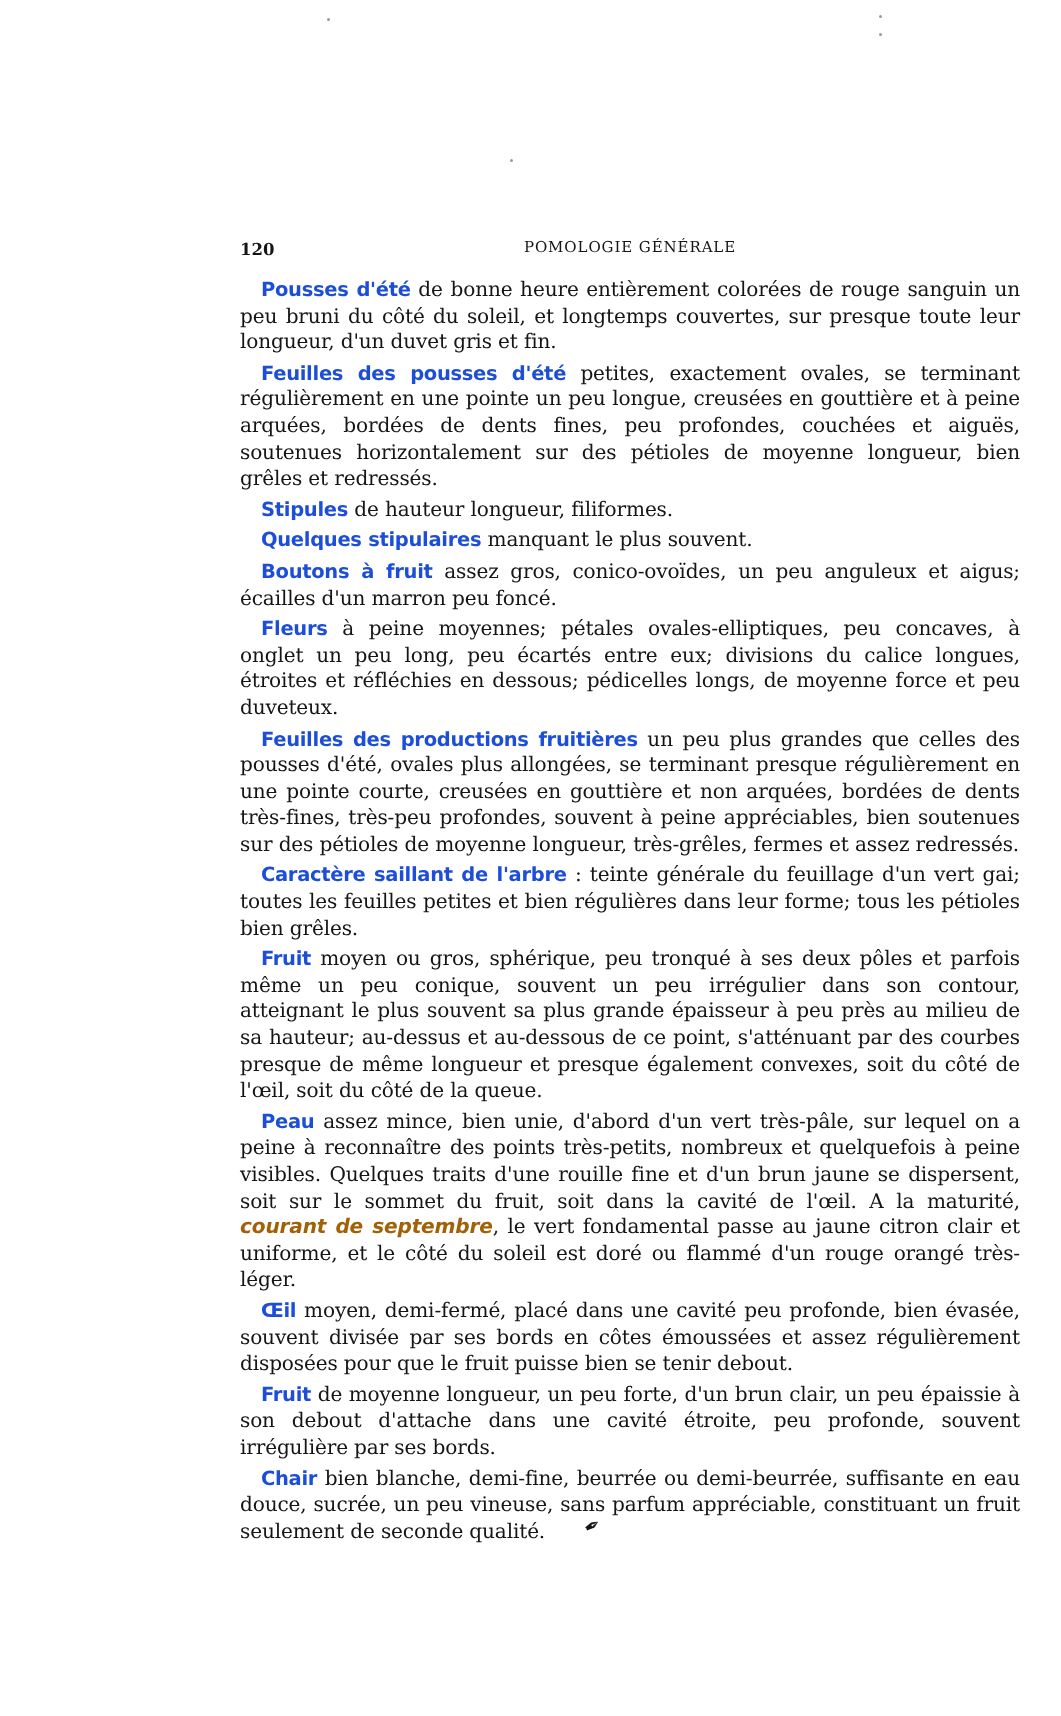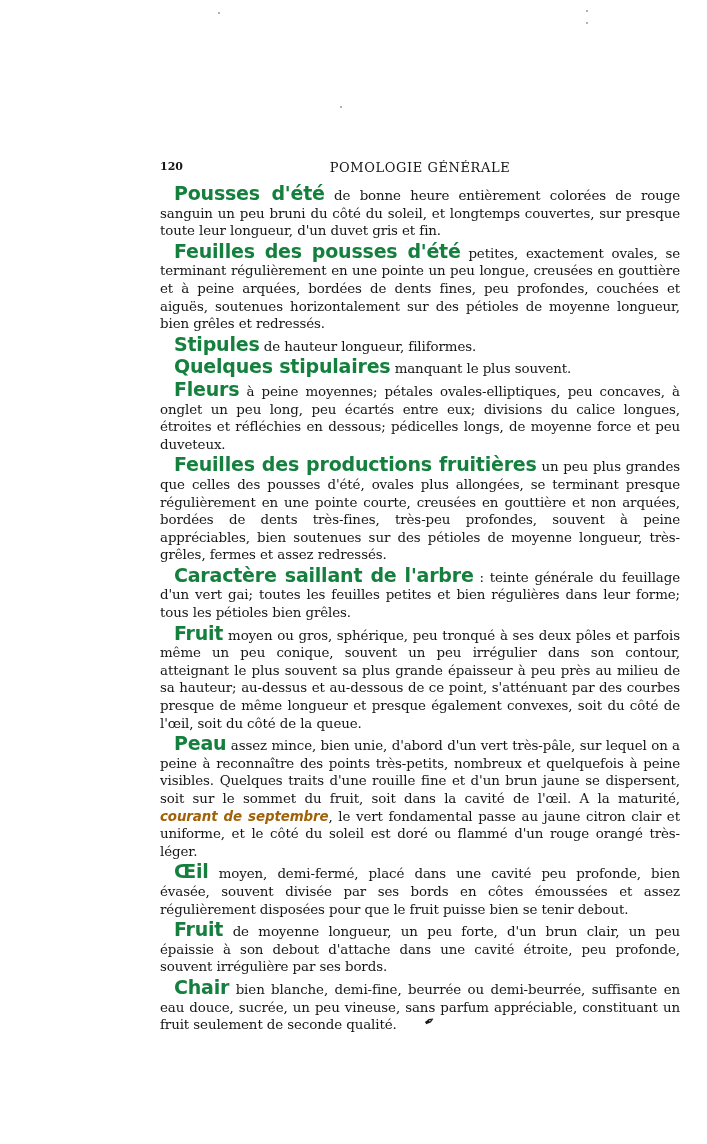--- a/index.html
+++ b/index.html
@@ -2,25 +2,25 @@
 <html><head>
 <meta charset="utf-8">
 <style>
   html, body { margin: 0; padding: 0; background: #ffffff; }
   body { width: 707px; height: 1144px; position: relative; overflow: hidden;
          font-family: "DejaVu Serif", "Liberation Serif", serif; color: #151515; }
   .page { position: absolute; left: 160px; top: 160px; width: 520px; }
   .running-head { position: relative; height: 22px; margin-bottom: 3px; }
   .page-number { position: absolute; left: 0; top: 0; font-weight: bold; font-size: 11px; }
   .running-title { position: absolute; left: 0; right: 0; top: 0; text-align: center;
-                   font-size: 13px; letter-spacing: 0.6px; }
+                   font-size: 10px; letter-spacing: 0.6px; }
   .para { font-size: 13.4px; line-height: 17.6px; text-align: justify; text-indent: 14px;
           margin: 0 0 3px 0; letter-spacing: -0.1px; }
   .term { font-family: "DejaVu Sans", "Liberation Sans", sans-serif; font-weight: bold;
-          font-size: 19px; letter-spacing: -0.2px; color: #15803d; }
+          font-size: 13px; letter-spacing: -0.2px; color: #1d4ed8; }
   .inline-bold { font-family: "DejaVu Sans", "Liberation Sans", sans-serif; font-weight: bold; color:#a16207;font-style:italic; }
   .end-mark { display: inline-block; margin-left: 14px; font-size: 13px; transform: rotate(-30deg); }
   .speck { position: absolute; width: 2px; height: 2px; background: #999; border-radius: 1px; }
 </style>
 </head>
 <body>
 
 <div class="speck" style="left:218px;top:12px;"></div>
 <div class="speck" style="left:586px;top:10px;"></div>
 <div class="speck" style="left:586px;top:22px;"></div>
@@ -33,20 +33,21 @@
   </div>
 
   <p class="para"><span class="term">Pousses d'été</span><span> de bonne heure entièrement colorées de rouge sanguin un peu bruni du côté du soleil, et longtemps couvertes, sur presque toute leur longueur, d'un duvet gris et fin.</span></p>
 
   <p class="para"><span class="term">Feuilles des pousses d'été</span><span> petites, exactement ovales, se terminant régulièrement en une pointe un peu longue, creusées en gouttière et à peine arquées, bordées de dents fines, peu profondes, couchées et aiguës, soutenues horizontalement sur des pétioles de moyenne longueur, bien grêles et redressés.</span></p>
 
   <p class="para"><span class="term">Stipules</span><span> de hauteur longueur, filiformes.</span></p>
 
   <p class="para"><span class="term">Quelques stipulaires</span><span> manquant le plus souvent.</span></p>
 
+  <p class="para"><span class="term">Boutons à fruit</span><span> assez gros, conico-ovoïdes, un peu anguleux et aigus; écailles d'un marron peu foncé.</span></p>
 
   <p class="para"><span class="term">Fleurs</span><span> à peine moyennes; pétales ovales-elliptiques, peu concaves, à onglet un peu long, peu écartés entre eux; divisions du calice longues, étroites et réfléchies en dessous; pédicelles longs, de moyenne force et peu duveteux.</span></p>
 
   <p class="para"><span class="term">Feuilles des productions fruitières</span><span> un peu plus grandes que celles des pousses d'été, ovales plus allongées, se terminant presque régulièrement en une pointe courte, creusées en gouttière et non arquées, bordées de dents très-fines, très-peu profondes, souvent à peine appréciables, bien soutenues sur des pétioles de moyenne longueur, très-grêles, fermes et assez redressés.</span></p>
 
   <p class="para"><span class="term">Caractère saillant de l'arbre</span><span> : teinte générale du feuillage d'un vert gai; toutes les feuilles petites et bien régulières dans leur forme; tous les pétioles bien grêles.</span></p>
 
   <p class="para"><span class="term">Fruit</span><span> moyen ou gros, sphérique, peu tronqué à ses deux pôles et parfois même un peu conique, souvent un peu irrégulier dans son contour, atteignant le plus souvent sa plus grande épaisseur à peu près au milieu de sa hauteur; au-dessus et au-dessous de ce point, s'atténuant par des courbes presque de même longueur et presque également convexes, soit du côté de l'œil, soit du côté de la queue.</span></p>
 
   <p class="para"><span class="term">Peau</span><span> assez mince, bien unie, d'abord d'un vert très-pâle, sur lequel on a peine à reconnaître des points très-petits, nombreux et quelquefois à peine visibles. Quelques traits d'une rouille fine et d'un brun jaune se dispersent, soit sur le sommet du fruit, soit dans la cavité de l'œil. A la maturité, </span><span class="inline-bold">courant de septembre</span><span>, le vert fondamental passe au jaune citron clair et uniforme, et le côté du soleil est doré ou flammé d'un rouge orangé très-léger.</span></p>

